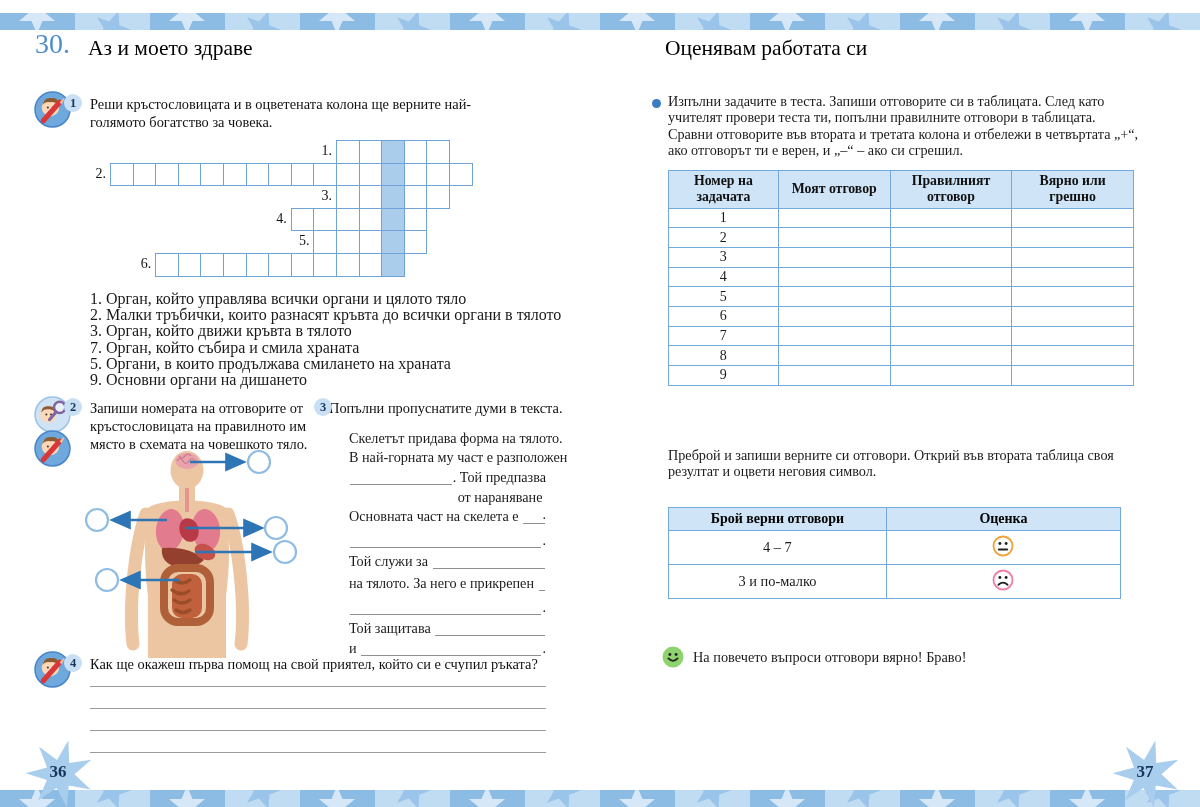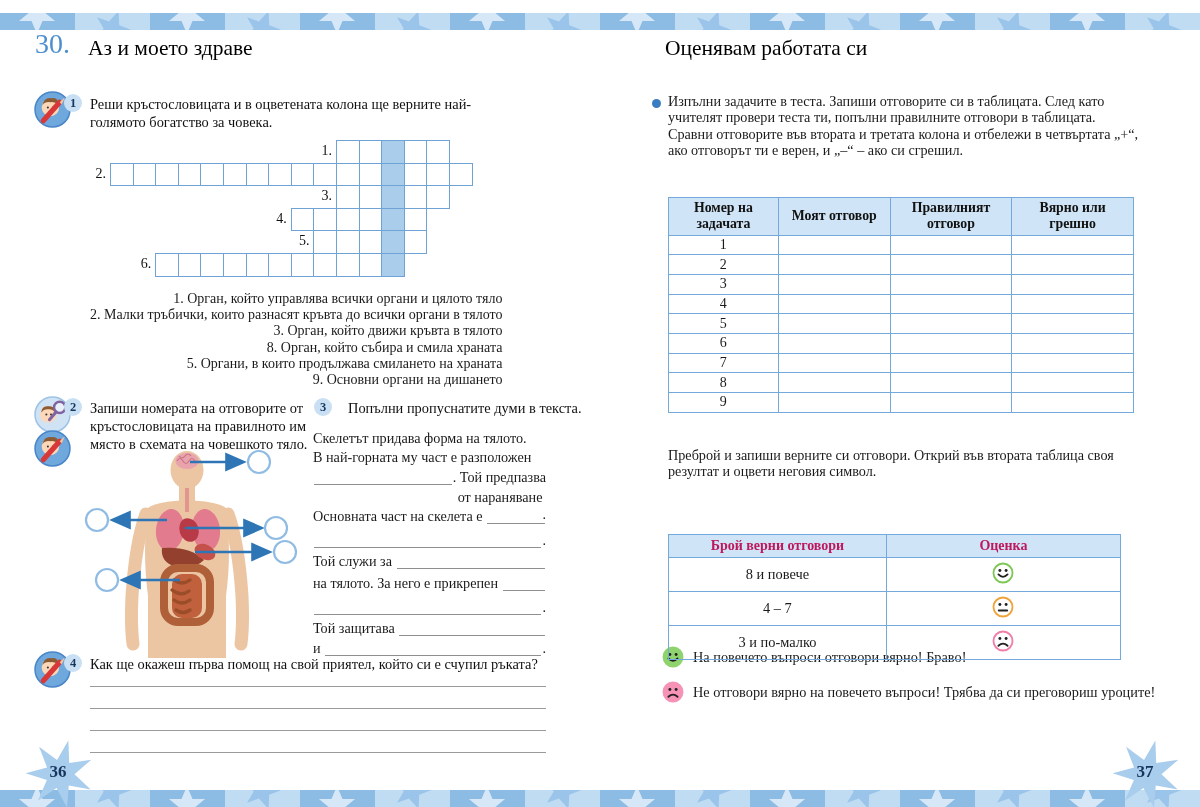--- a/index.html
+++ b/index.html
@@ -29,53 +29,53 @@
   .task-text{position:absolute;font-size:14.4px;line-height:1.26;color:#111;}
   
   #crossword{position:absolute;left:110px;top:140px;z-index:2;}
   .cw-cell{
     position:absolute;width:23.6px;height:23.6px;box-sizing:border-box;
     border:1px solid #6fa3d6;background:#fff;
   }
   .cw-cell.hl{background:#aacdeb;}
   .cw-label{position:absolute;width:22px;text-align:right;font-size:14px;color:#111;}
   
-  #clues{position:absolute;left:90px;top:291px;font-size:14px;line-height:16.2px;text-align:right;}
+  #clues{position:absolute;left:90px;top:291px;font-size:16px;line-height:16.2px;}
   
   #cloze{position:absolute;left:313px;top:430px;width:233px;}
-  .cloze-line{display:flex;height:16px;align-items:flex-end;font-size:14.2px;line-height:16px;margin-top:3px;}
+  .cloze-line{display:flex;height:16px;align-items:flex-end;font-size:14.2px;line-height:16px;margin-top:3px;margin-left:36px;}
   .cloze-line:first-child{margin-top:0;}
   .cloze-line:nth-child(3){margin-top:4px;}
   .cloze-line:nth-child(4){margin-top:4px;flex-direction:column;}
   .cloze-line:nth-child(6){margin-top:8px;}
   .cloze-line:nth-child(7){margin-top:5px;}
   .cloze-line:nth-child(8){margin-top:6px;}
   .cloze-line:nth-child(9){margin-top:8px;}
   .cloze-line:nth-child(10){margin-top:5px;}
   .cloze-line:nth-child(11){margin-top:4px;}
   .cloze-line .t{white-space:pre;}
   .cloze-line .blank{flex:1;border-bottom:1px solid #8f8f8f;height:12px;margin:0 1px;}
   
   #answer-lines{position:absolute;left:90px;top:665px;width:456px;}
   .ans-line{height:21px;border-bottom:1px solid #9a9a9a;}
   
   .bullet{position:absolute;left:652px;top:99px;width:9px;height:9px;border-radius:50%;background:#3a7cc1;}
   #intro{position:absolute;left:668px;top:93px;width:474px;font-size:14.2px;line-height:16.4px;}
   #middle-text{position:absolute;left:668px;top:447px;width:470px;font-size:14.2px;line-height:16.4px;}
-  table{border-collapse:collapse;margin-top:27px;}
+  table{border-collapse:collapse;}
   #table1{position:absolute;left:668px;top:170px;width:466px;z-index:2;}
   #table1 th{
     background:#cfe4f6;border:1px solid #74a9dc;font-size:13.8px;font-weight:bold;
     padding:2px 3px;line-height:1.18;color:#111;vertical-align:middle;
   }
   #table1 td{border:1px solid #74a9dc;height:18.7px;font-size:14px;text-align:center;padding:0;}
   #table2{position:absolute;left:668px;top:507px;width:453px;z-index:2;}
   #table2 th{
     background:#cfe4f6;border:1px solid #74a9dc;font-size:14px;font-weight:bold;
-    padding:2px 3px;color:#be185d;height:18px;
+    padding:2px 3px;color:#000000;height:18px;
   }
   #table2 td{border:1px solid #74a9dc;height:33px;font-size:14.4px;text-align:center;padding:0;}
   #legend{position:absolute;left:662px;top:646px;}
   .legend-row{display:flex;align-items:center;margin-bottom:13px;}
   .legend-row svg{flex:0 0 auto;margin-right:9px;}
   .legend-row .legend-text{font-size:14.3px;}
   
   #diagram{position:absolute;left:80px;top:446px;z-index:2;}
 </style>
 </head>
@@ -175,21 +175,21 @@
     <div class="cw-cell" style="left: 203.4px; top: 113px;"></div>
     <div class="cw-cell" style="left: 226px; top: 113px;"></div>
     <div class="cw-cell" style="left: 248.6px; top: 113px;"></div>
     <div class="cw-cell hl" style="left: 271.2px; top: 113px;"></div>
   </div>
 
 <div id="clues">
     <div>1. Орган, който управлява всички органи и цялото тяло</div>
     <div>2. Малки тръбички, които разнасят кръвта до всички органи в тялото</div>
     <div>3. Орган, който движи кръвта в тялото</div>
-    <div>8. Орган, който събира и смила храната</div>
+    <div>7. Орган, който събира и смила храната</div>
     <div>5. Органи, в които продължава смилането на храната</div>
     <div>9. Основни органи на дишането</div>
   </div>
 
 <svg class="avatar" style="left:34px;top:396px;" viewBox="0 0 36 36">
   <circle cx="18" cy="18" r="17" fill="#cfe3f5" stroke="#9dc3e6" stroke-width="1.5"></circle>
   <circle cx="14" cy="18" r="8" fill="#fcd7b8"></circle>
   <path d="M7,16 Q8,9 14,10 Q20,9 21,16 Q17,12 14,13 Q10,12 7,16 Z" fill="#8c5a33"></path>
   <circle cx="12" cy="18" r="1" fill="#333"></circle>
     <circle cx="16.5" cy="18" r="1" fill="#333"></circle>
@@ -242,21 +242,21 @@
   <g fill="#ffffff" stroke="#90bce4" stroke-width="2.2">
     <circle cx="179" cy="16" r="11"></circle>
     <circle cx="17" cy="74" r="11"></circle>
     <circle cx="196" cy="82" r="11"></circle>
     <circle cx="205" cy="106" r="11"></circle>
     <circle cx="27" cy="134" r="11"></circle>
   </g>
 </svg>
 
 <div class="chip" style="left:314px;top:398px;">3</div>
-<div class="task-text" style="left:348px;top:399px;white-space:nowrap;text-align:center;">Попълни пропуснатите думи в текста.</div>
+<div class="task-text" style="left:329px;top:399px;white-space:nowrap;text-align:center;">Попълни пропуснатите думи в текста.</div>
 <div id="cloze">
     <div class="cloze-line">
       <span class="t">Скелетът придава форма на тялото.</span>
     </div>
     <div class="cloze-line">
       <span class="t">В най-горната му част е разположен</span>
     </div>
     <div class="cloze-line">
       <span class="blank" style="flex-grow: 1;"></span>
       <span class="t">. Той предпазва</span>
@@ -395,29 +395,20 @@
 <div id="middle-text">Преброй и запиши верните си отговори. Открий във втората таблица своя резултат и оцвети неговия символ.</div>
 
 <table id="table2">
     <thead>
       <tr>
         <th style="width: 48.2%;">Брой верни отговори</th>
         <th style="width: 51.8%;">Оценка</th>
       </tr>
     </thead>
     <tbody>
-      <tr>
-        <td>8 и повече</td>
-        <td><svg width="22" height="22" viewBox="0 0 24 24">
-            <circle cx="12" cy="12" r="10.4" fill="#ffffff" stroke="#7dc855" stroke-width="2"></circle>
-            <circle cx="8.6" cy="9.3" r="1.6" fill="#222"></circle>
-            <circle cx="15.4" cy="9.3" r="1.6" fill="#222"></circle>
-            <path d="M7,13.5 Q12,18.8 17,13.5" stroke="#222" stroke-width="2" fill="none" stroke-linecap="round"></path>
-          </svg></td>
-      </tr>
       <tr>
         <td>4 – 7</td>
         <td><svg width="22" height="22" viewBox="0 0 24 24">
             <circle cx="12" cy="12" r="10.4" fill="#ffffff" stroke="#f0a33a" stroke-width="2"></circle>
             <circle cx="8.6" cy="9.3" r="1.6" fill="#222"></circle>
             <circle cx="15.4" cy="9.3" r="1.6" fill="#222"></circle>
             <line x1="7.5" y1="15.8" x2="16.5" y2="15.8" stroke="#222" stroke-width="2.3" stroke-linecap="round"></line>
           </svg></td>
       </tr>
       <tr>
@@ -435,27 +426,18 @@
 <div id="legend">
     <div class="legend-row">
       <svg width="22" height="22" viewBox="0 0 24 24">
         <circle cx="12" cy="12" r="10.4" fill="#8ed36d" stroke="#8ed36d" stroke-width="2"></circle>
         <circle cx="8.6" cy="9.3" r="1.6" fill="#222"></circle>
         <circle cx="15.4" cy="9.3" r="1.6" fill="#222"></circle>
         <path d="M7,13.5 Q12,18.8 17,13.5" stroke="#222" stroke-width="2" fill="none" stroke-linecap="round"></path>
       </svg>
       <span class="legend-text">На повечето въпроси отговори вярно! Браво!</span>
     </div>
-    <div class="legend-row">
-      <svg width="22" height="22" viewBox="0 0 24 24">
-        <circle cx="12" cy="12" r="10.4" fill="#f592b6" stroke="#f592b6" stroke-width="2"></circle>
-        <circle cx="8.6" cy="9.3" r="1.6" fill="#222"></circle>
-        <circle cx="15.4" cy="9.3" r="1.6" fill="#222"></circle>
-        <path d="M7,17.2 Q12,12.6 17,17.2" stroke="#222" stroke-width="2" fill="none" stroke-linecap="round"></path>
-      </svg>
-      <span class="legend-text">Не отговори вярно на повечето въпроси! Трябва да си преговориш уроците!</span>
-    </div>
   </div>
 
 <svg class="page-star" style="left:1102px;top:736px;" width="90" height="72" viewBox="-45 -38 90 72">
   <polygon points="0,-40 7.3,-15.1 31.3,-24.9 16.4,-3.7 39,8.9 13.1,10.5 17.4,36 0,16.8 -17.4,36 -13.1,10.5 -39,8.9 -16.4,-3.7 -31.3,-24.9 -7.3,-15.1" transform="rotate(14) scale(0.86)" fill="#a9cdec"></polygon>
   <text x="-2" y="3" text-anchor="middle">37</text>
 </svg>
 
 </body></html>

